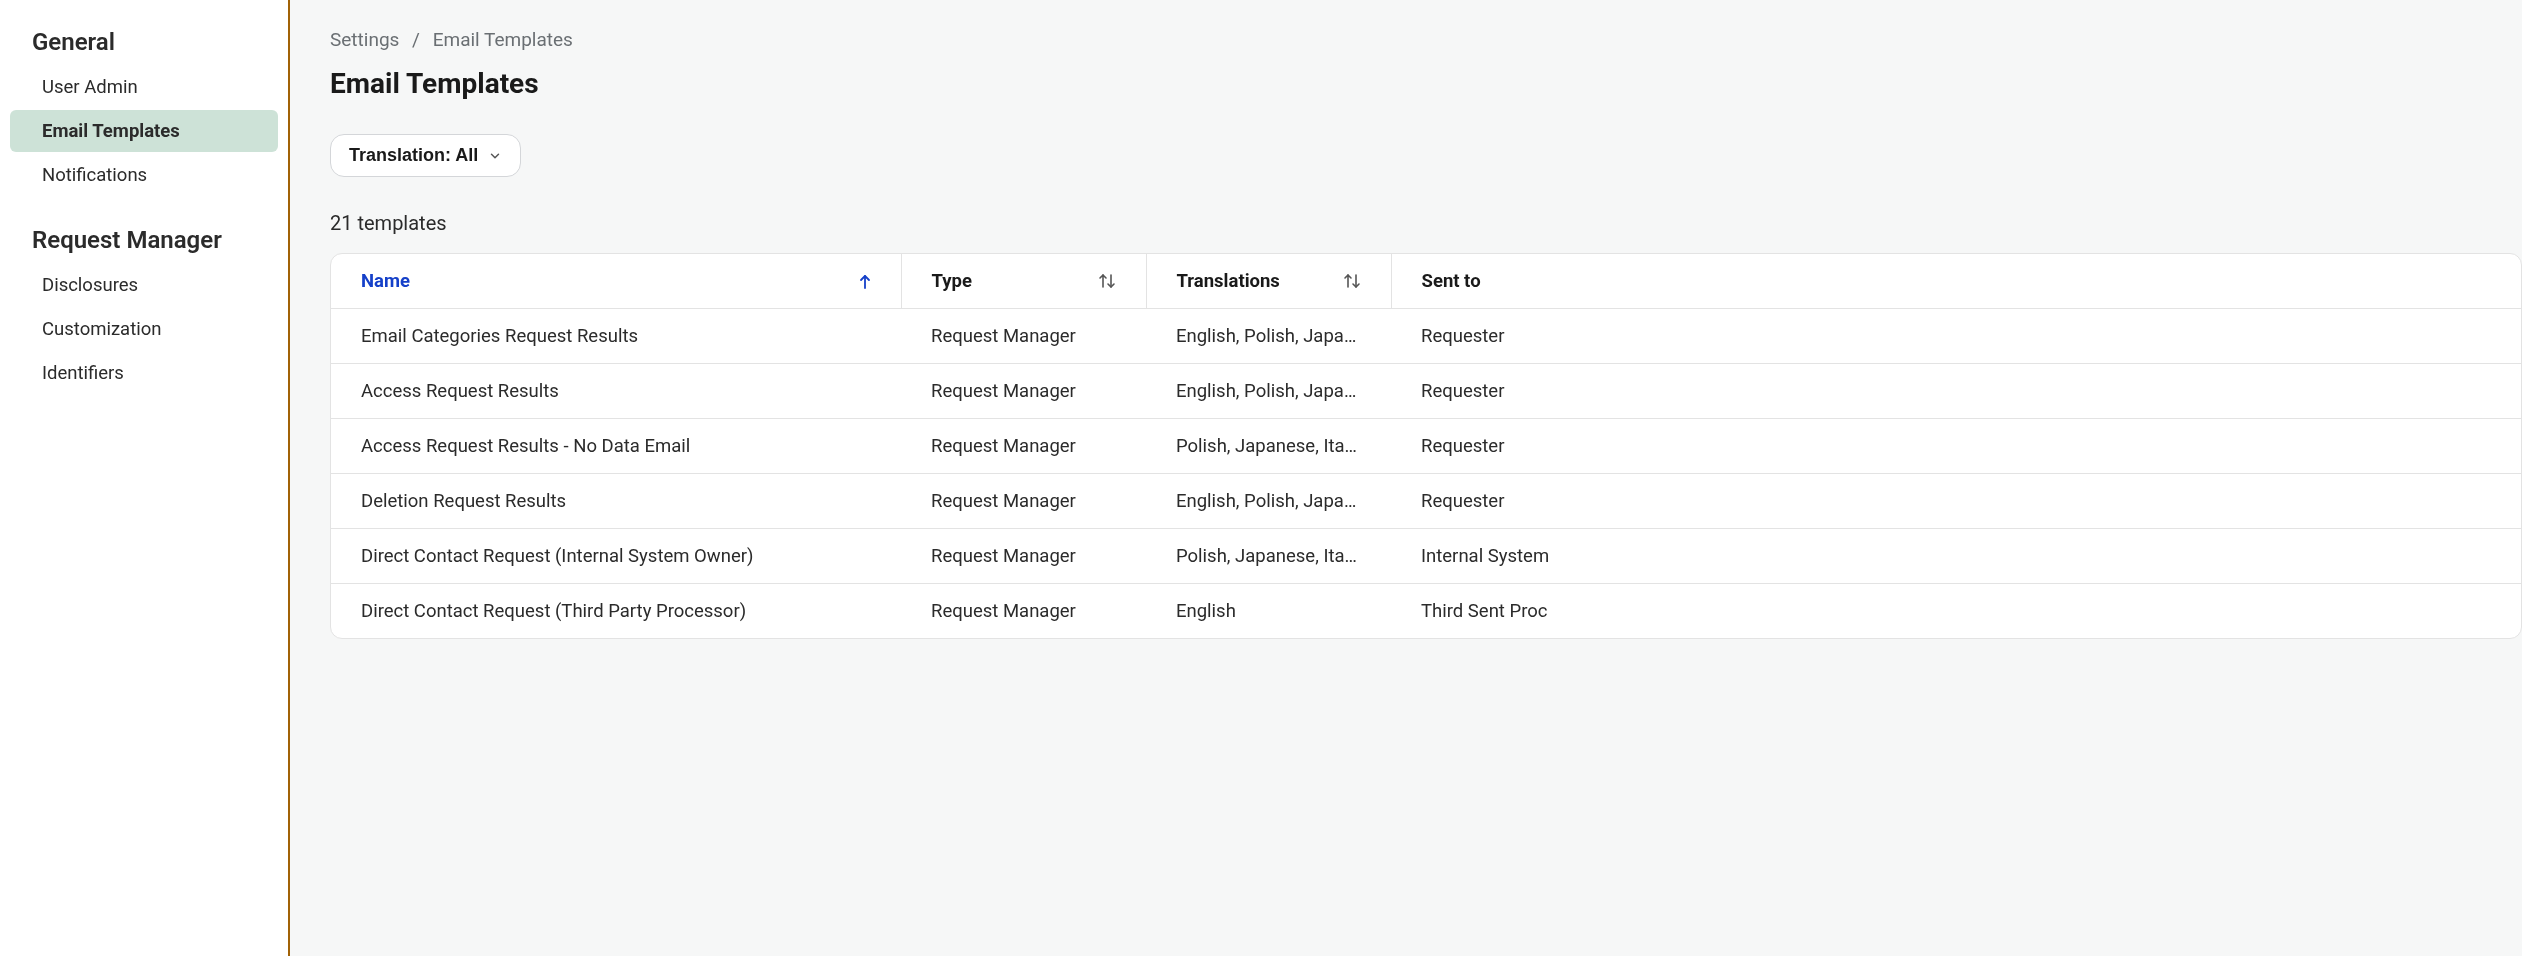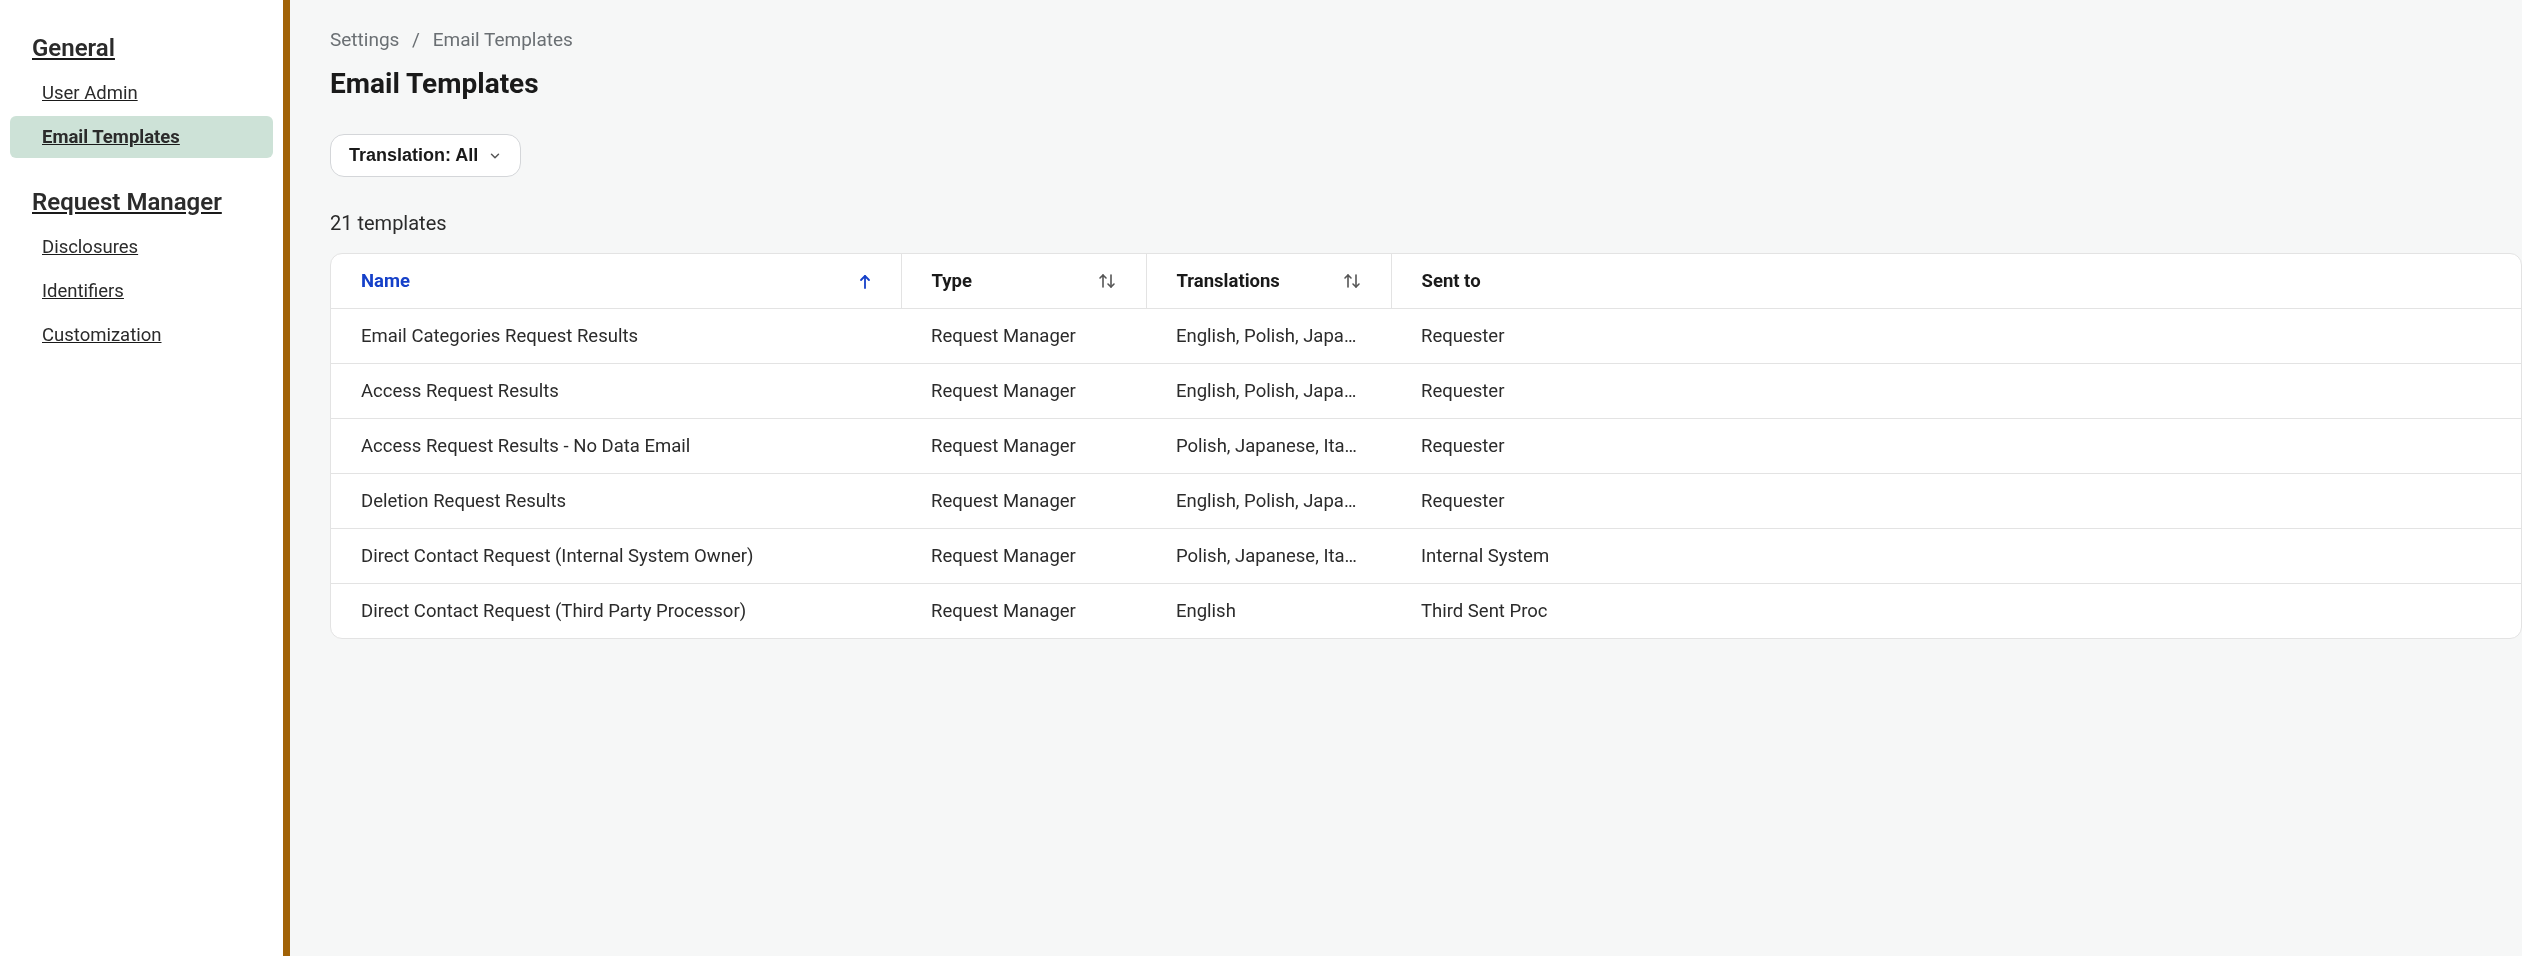--- a/index.html
+++ b/index.html
@@ -15,23 +15,22 @@
   .app {
     display: flex;
     width: 100%;
     height: 100%;
   }
   
   .sidebar {
     width: 290px;
     flex: 0 0 290px;
     background: #fff;
-    border-right: 7px solid #a16207;
-    padding-top: 22px;
-    text-decoration: underline;
+    border-right: 2px solid #a16207;
+    padding-top: 16px;
   }
   .section-heading {
     font-size: 24px;
     font-weight: 600;
     color: #2b2b2b;
     padding: 12px 32px 8px 32px;
   }
   .nav-item {
     display: block;
     padding: 10px 32px;
@@ -143,25 +142,26 @@
 </style>
 </head>
 <body>
 
 <div class="app">
 
   <nav class="sidebar">
     <div class="section-heading">General</div>
     <a class="nav-item">User Admin</a>
     <a class="nav-item active">Email Templates</a>
+    <a class="nav-item">Notifications</a>
 
     <div class="section-heading" style="margin-top:18px">Request Manager</div>
     <a class="nav-item">Disclosures</a>
+    <a class="nav-item">Customization</a>
     <a class="nav-item">Identifiers</a>
-    <a class="nav-item">Customization</a>
   </nav>
 
   <main class="main">
     <div class="breadcrumb">
       <span>Settings</span>
       <span class="sep">/</span>
       <span>Email Templates</span>
     </div>
 
     <h1 class="page-title">Email Templates</h1>

